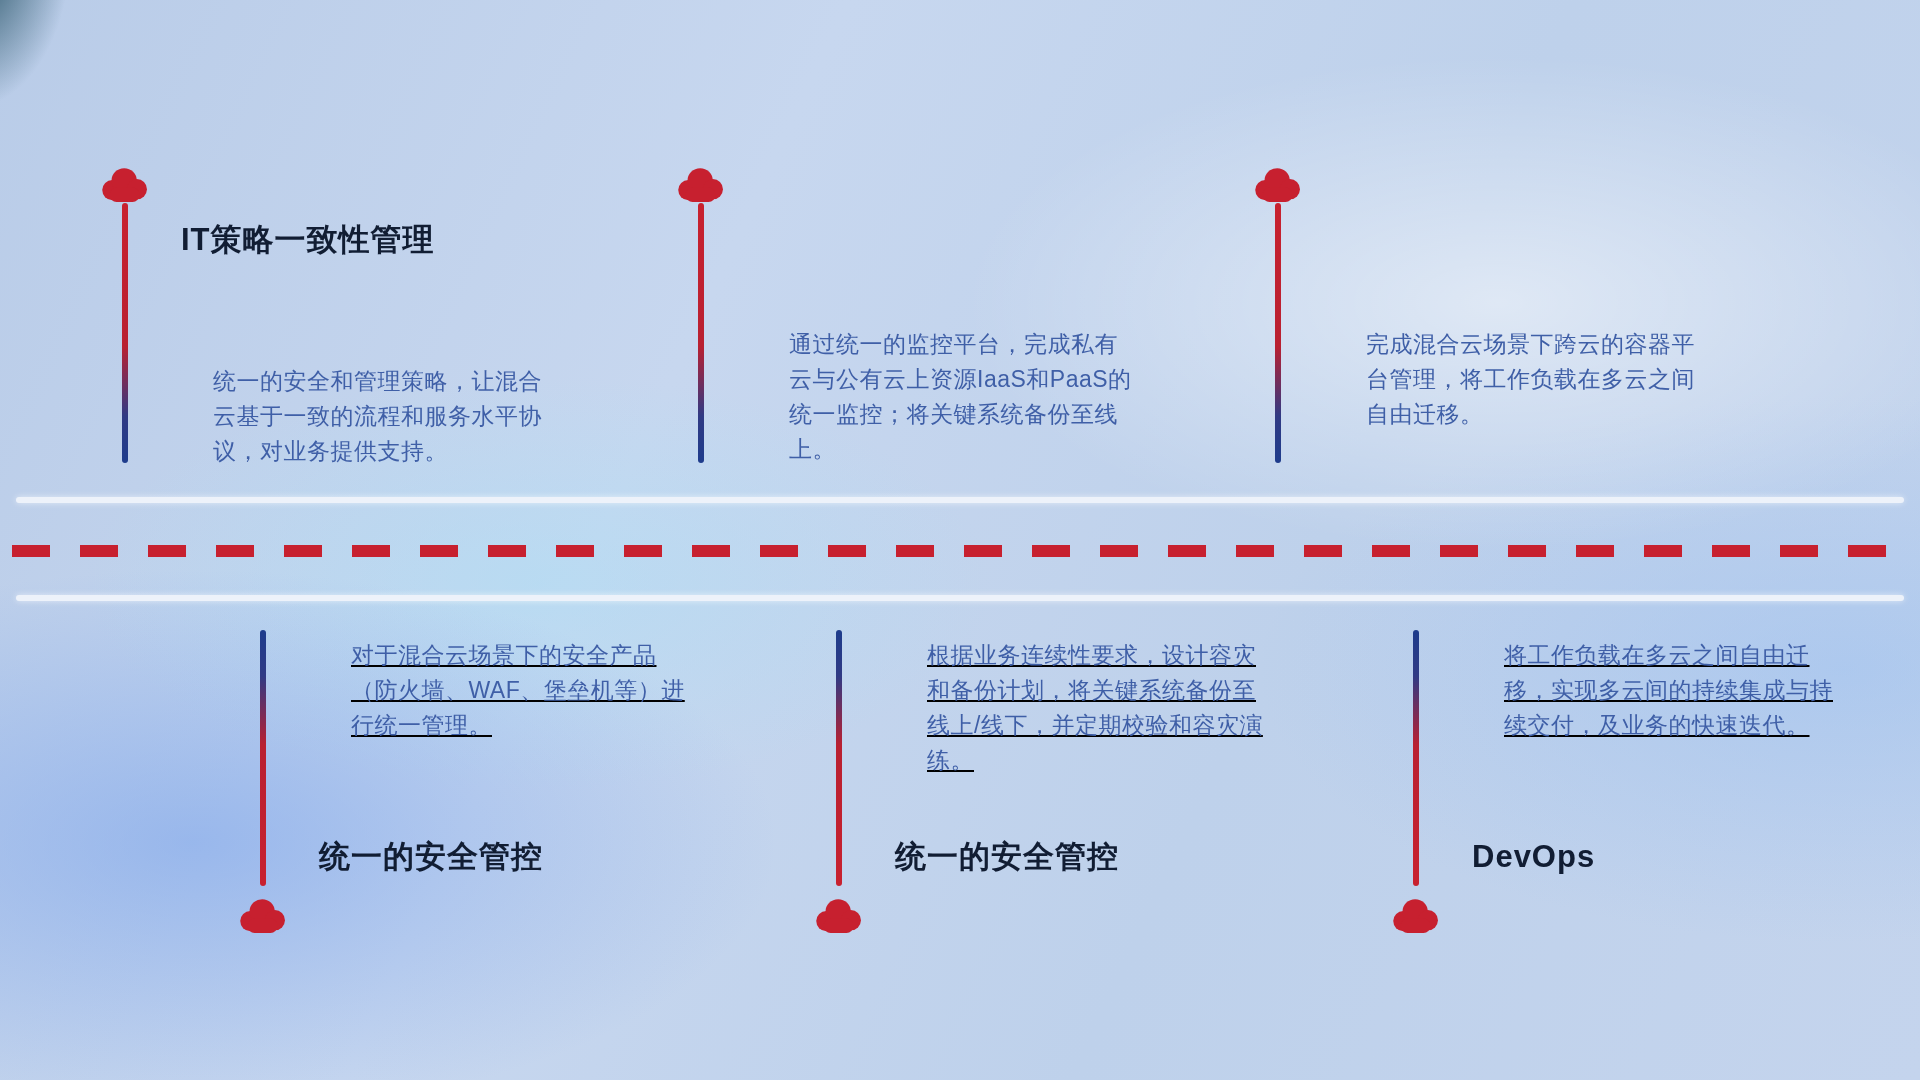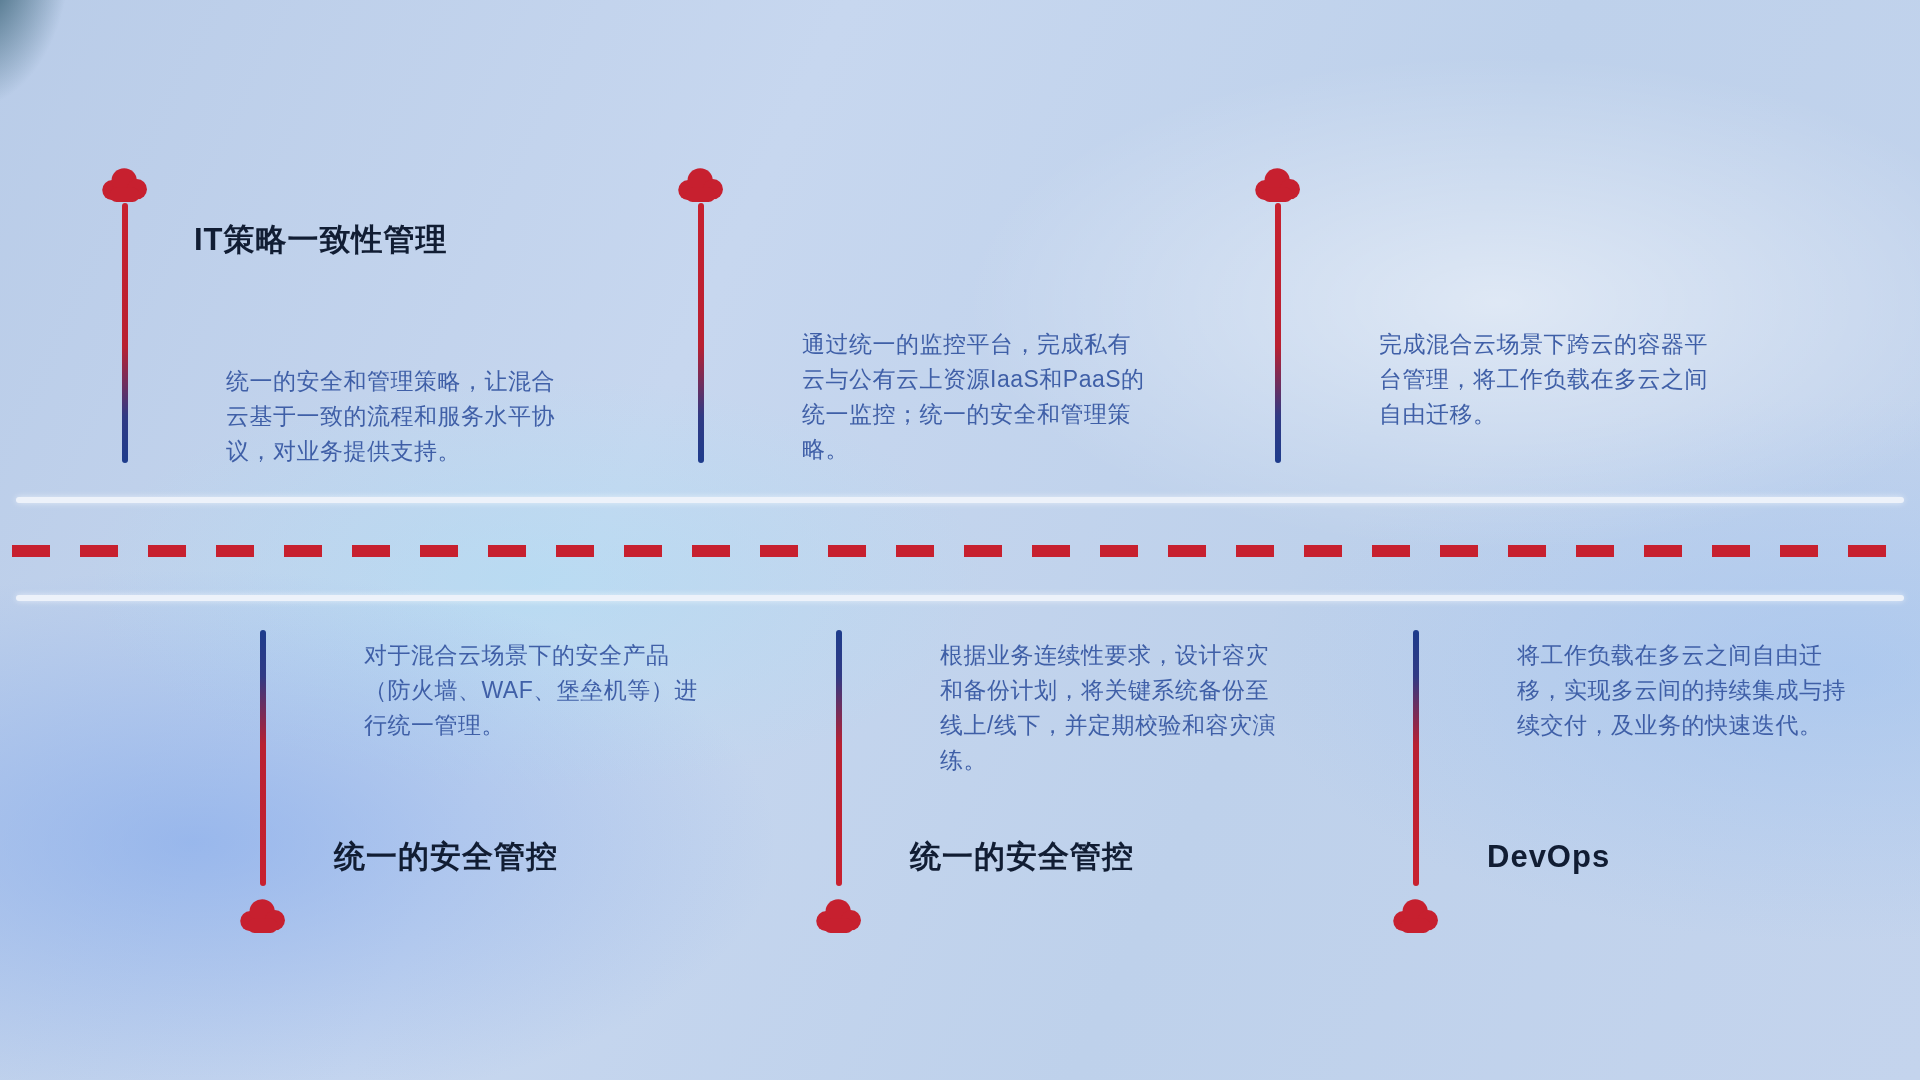--- a/index.html
+++ b/index.html
@@ -25,33 +25,33 @@
   .stage{position:absolute;inset:0;}
   .item{position:absolute;width:470px;}
   .cloud{position:absolute;left:0;width:54px;height:40px;color:var(--accent-red);}
   .stem{position:absolute;left:24px;width:6px;border-radius:3px;}
   .item.top .cloud{top:0;}
   .item.top .stem{top:38px;height:260px;
     background:linear-gradient(180deg,#c8212f 0%,#b92031 55%,#303a84 82%,var(--stem-blue) 100%);}
   .item.bottom .stem{top:0;height:256px;
     background:linear-gradient(0deg,#c8212f 0%,#b92031 55%,#303a84 82%,var(--stem-blue) 100%);}
   .item.bottom .cloud{top:266px;}
-  .txt{position:absolute;left:96px;width:390px;}
+  .txt{position:absolute;left:83px;width:390px;}
   .item.top .txt{top:56px;}
-  .item.bottom .txt{top:8px;}
+  .item.bottom .txt{top:8px;text-decoration:underline;}
   .title{
     font-size:31px;font-weight:700;color:var(--title-text);
     line-height:1.2;letter-spacing:1px;white-space:nowrap;
   }
   .desc{
     font-size:23px;color:var(--body-text);line-height:35px;
     letter-spacing:0.5px;width:352px;margin-left:32px;
   }
   .item.top .desc{margin-top:106px;}
-  .item.bottom .title{position:absolute;left:98px;top:208px;}
+  .item.bottom .title{position:absolute;left:83px;top:208px;}
   .divider{position:absolute;left:16px;right:16px;height:6px;border-radius:3px;
     background:var(--divider);box-shadow:0 0 6px rgba(255,255,255,0.6);}
   .divider.one{top:497px;}
   .divider.two{top:595px;}
   .dashline{position:absolute;left:12px;right:4px;top:545px;height:12px;
     background:repeating-linear-gradient(90deg,var(--accent-red) 0 38px,transparent 38px 68px);}
 </style>
 </head>
 <body>
 
@@ -77,21 +77,21 @@
     <svg class="cloud" viewBox="0 0 64 44">
       <g fill="currentColor">
         <circle cx="17" cy="28" r="12"></circle>
           <circle cx="31" cy="17" r="15"></circle>
         <circle cx="46" cy="27" r="12"></circle>
           <rect x="14" y="25" width="35" height="17" rx="8"></rect>
       </g>
     </svg>
     <div class="stem"></div>
     <div class="txt">
-      <div class="desc">通过统一的监控平台，完成私有云与公有云上资源IaaS和PaaS的统一监控；统一的安全和管理策略。</div>
+      <div class="desc">通过统一的监控平台，完成私有云与公有云上资源IaaS和PaaS的统一监控；将关键系统备份至线上。</div>
     </div>
   </div>
 
   <div class="item top" style="left:1251px;top:165px;">
     <svg class="cloud" viewBox="0 0 64 44">
       <g fill="currentColor">
         <circle cx="17" cy="28" r="12"></circle>
           <circle cx="31" cy="17" r="15"></circle>
         <circle cx="46" cy="27" r="12"></circle>
           <rect x="14" y="25" width="35" height="17" rx="8"></rect>

